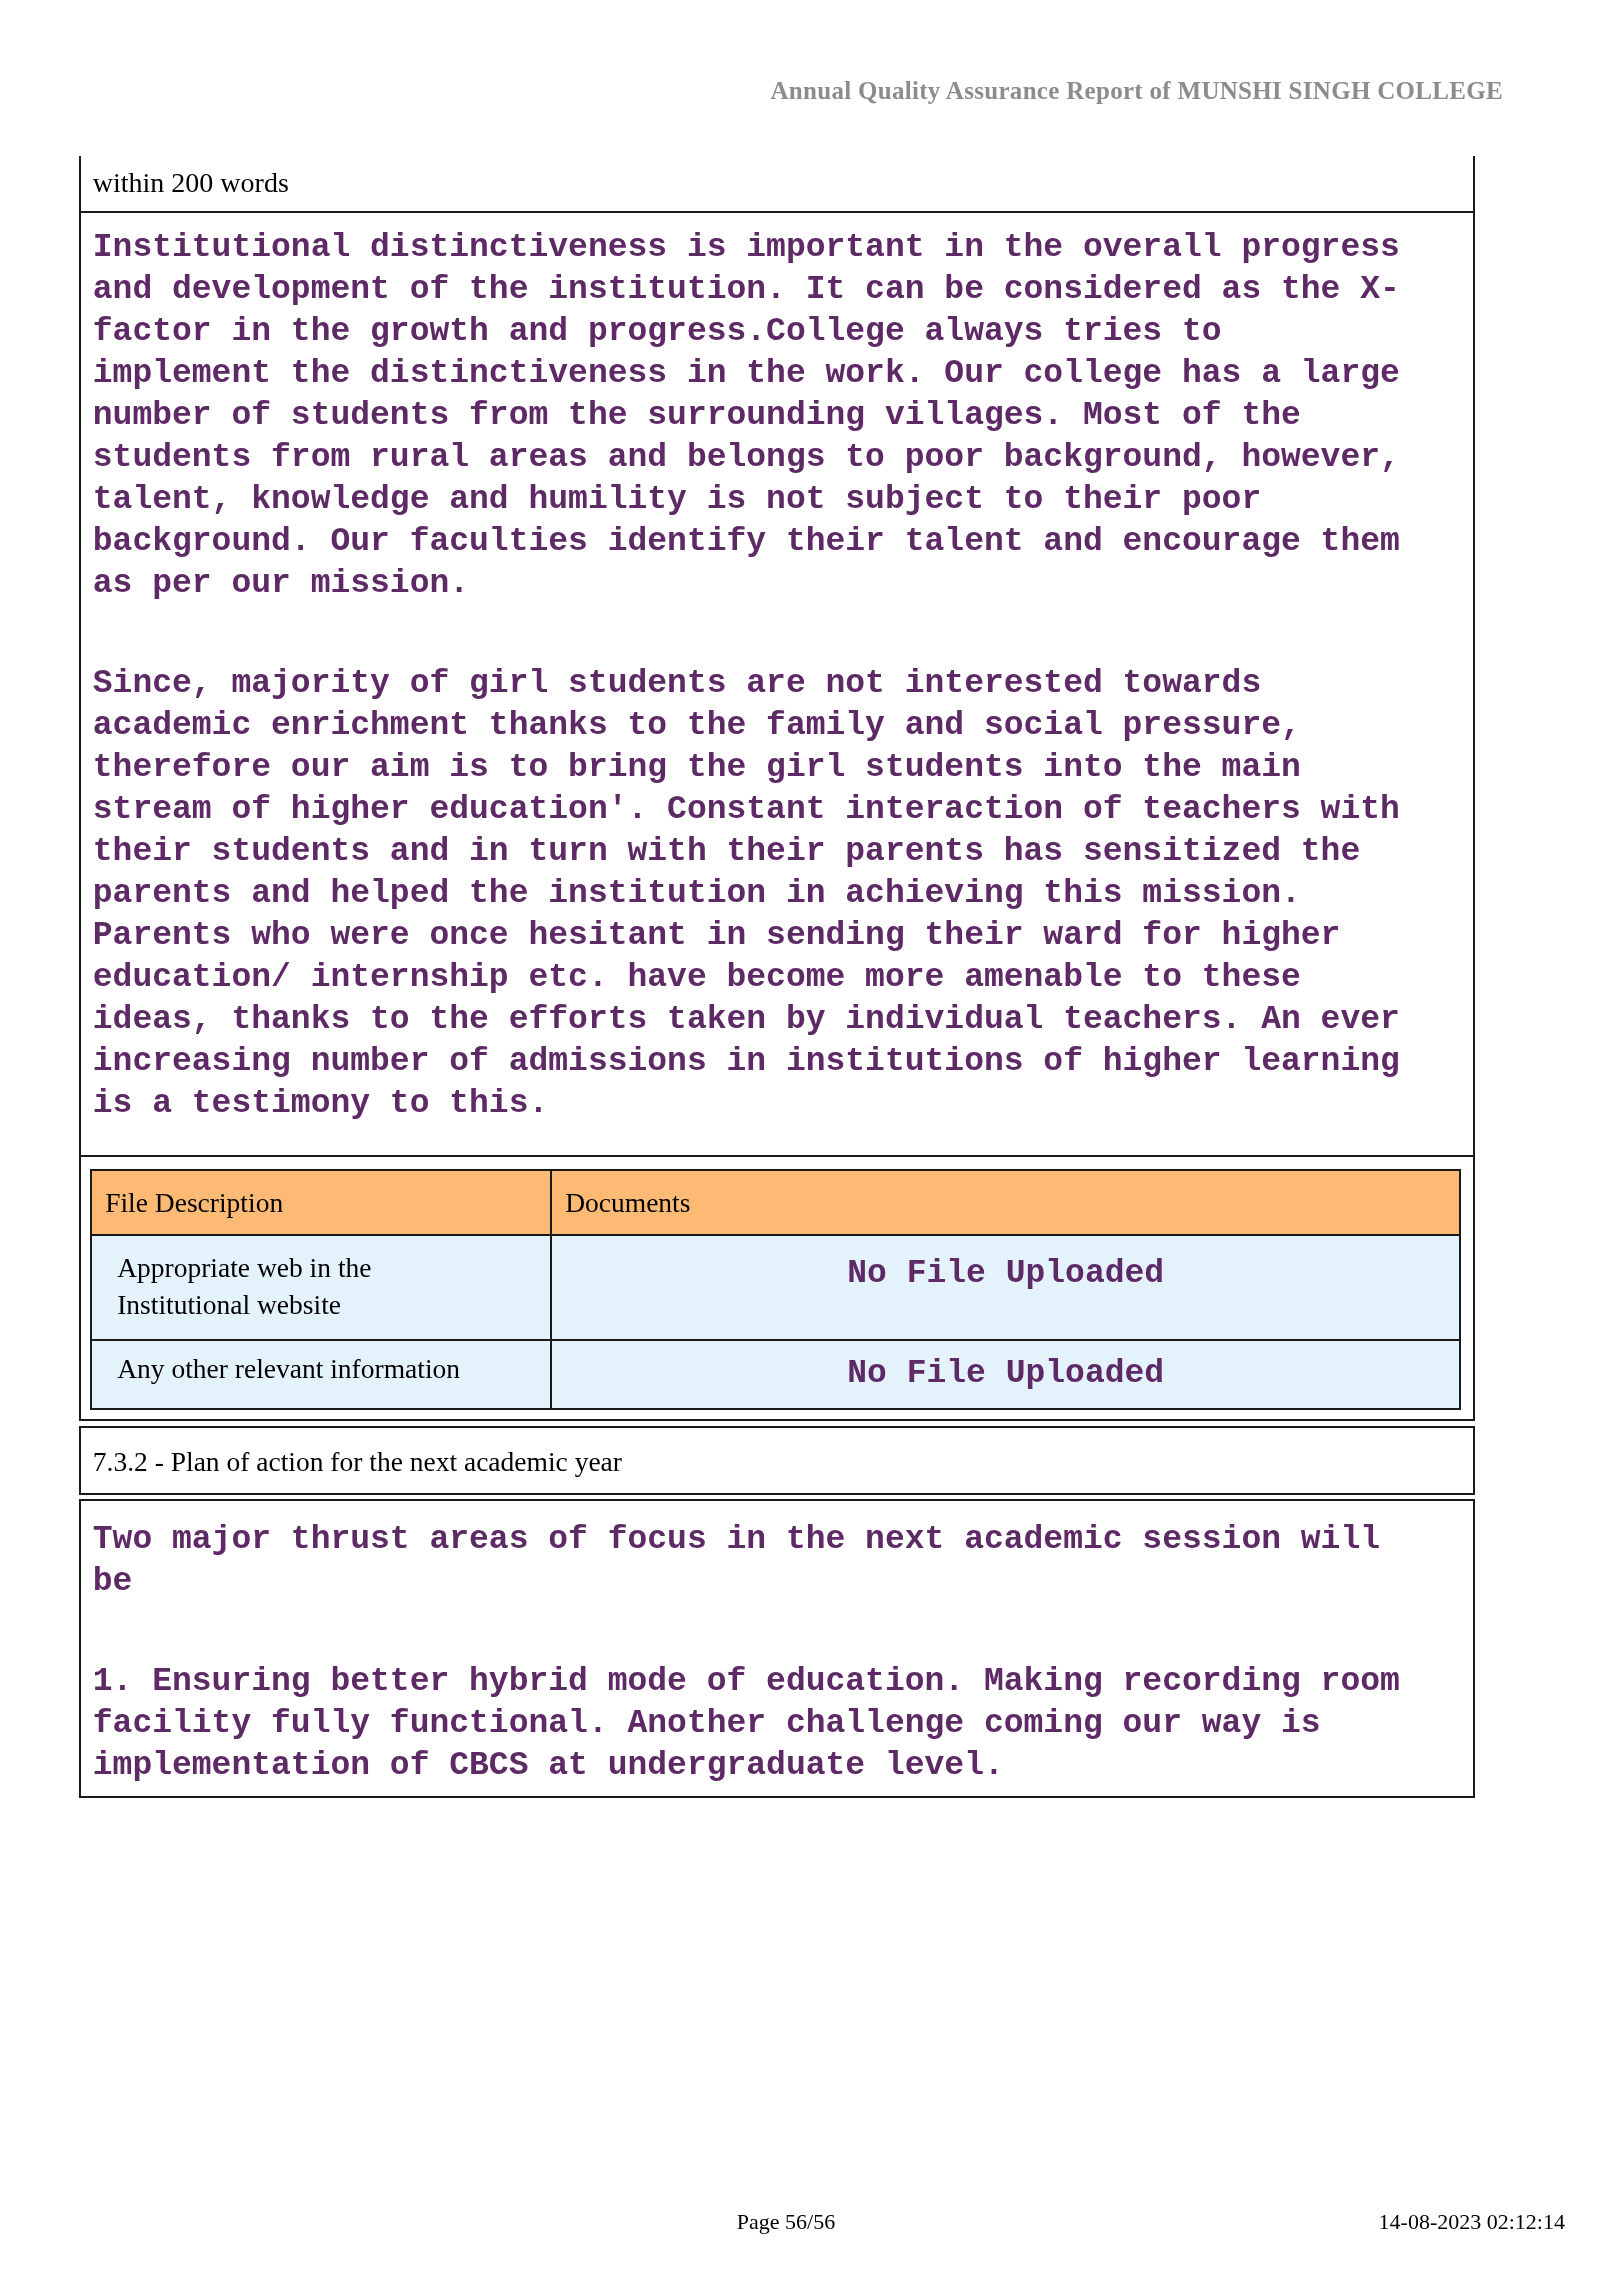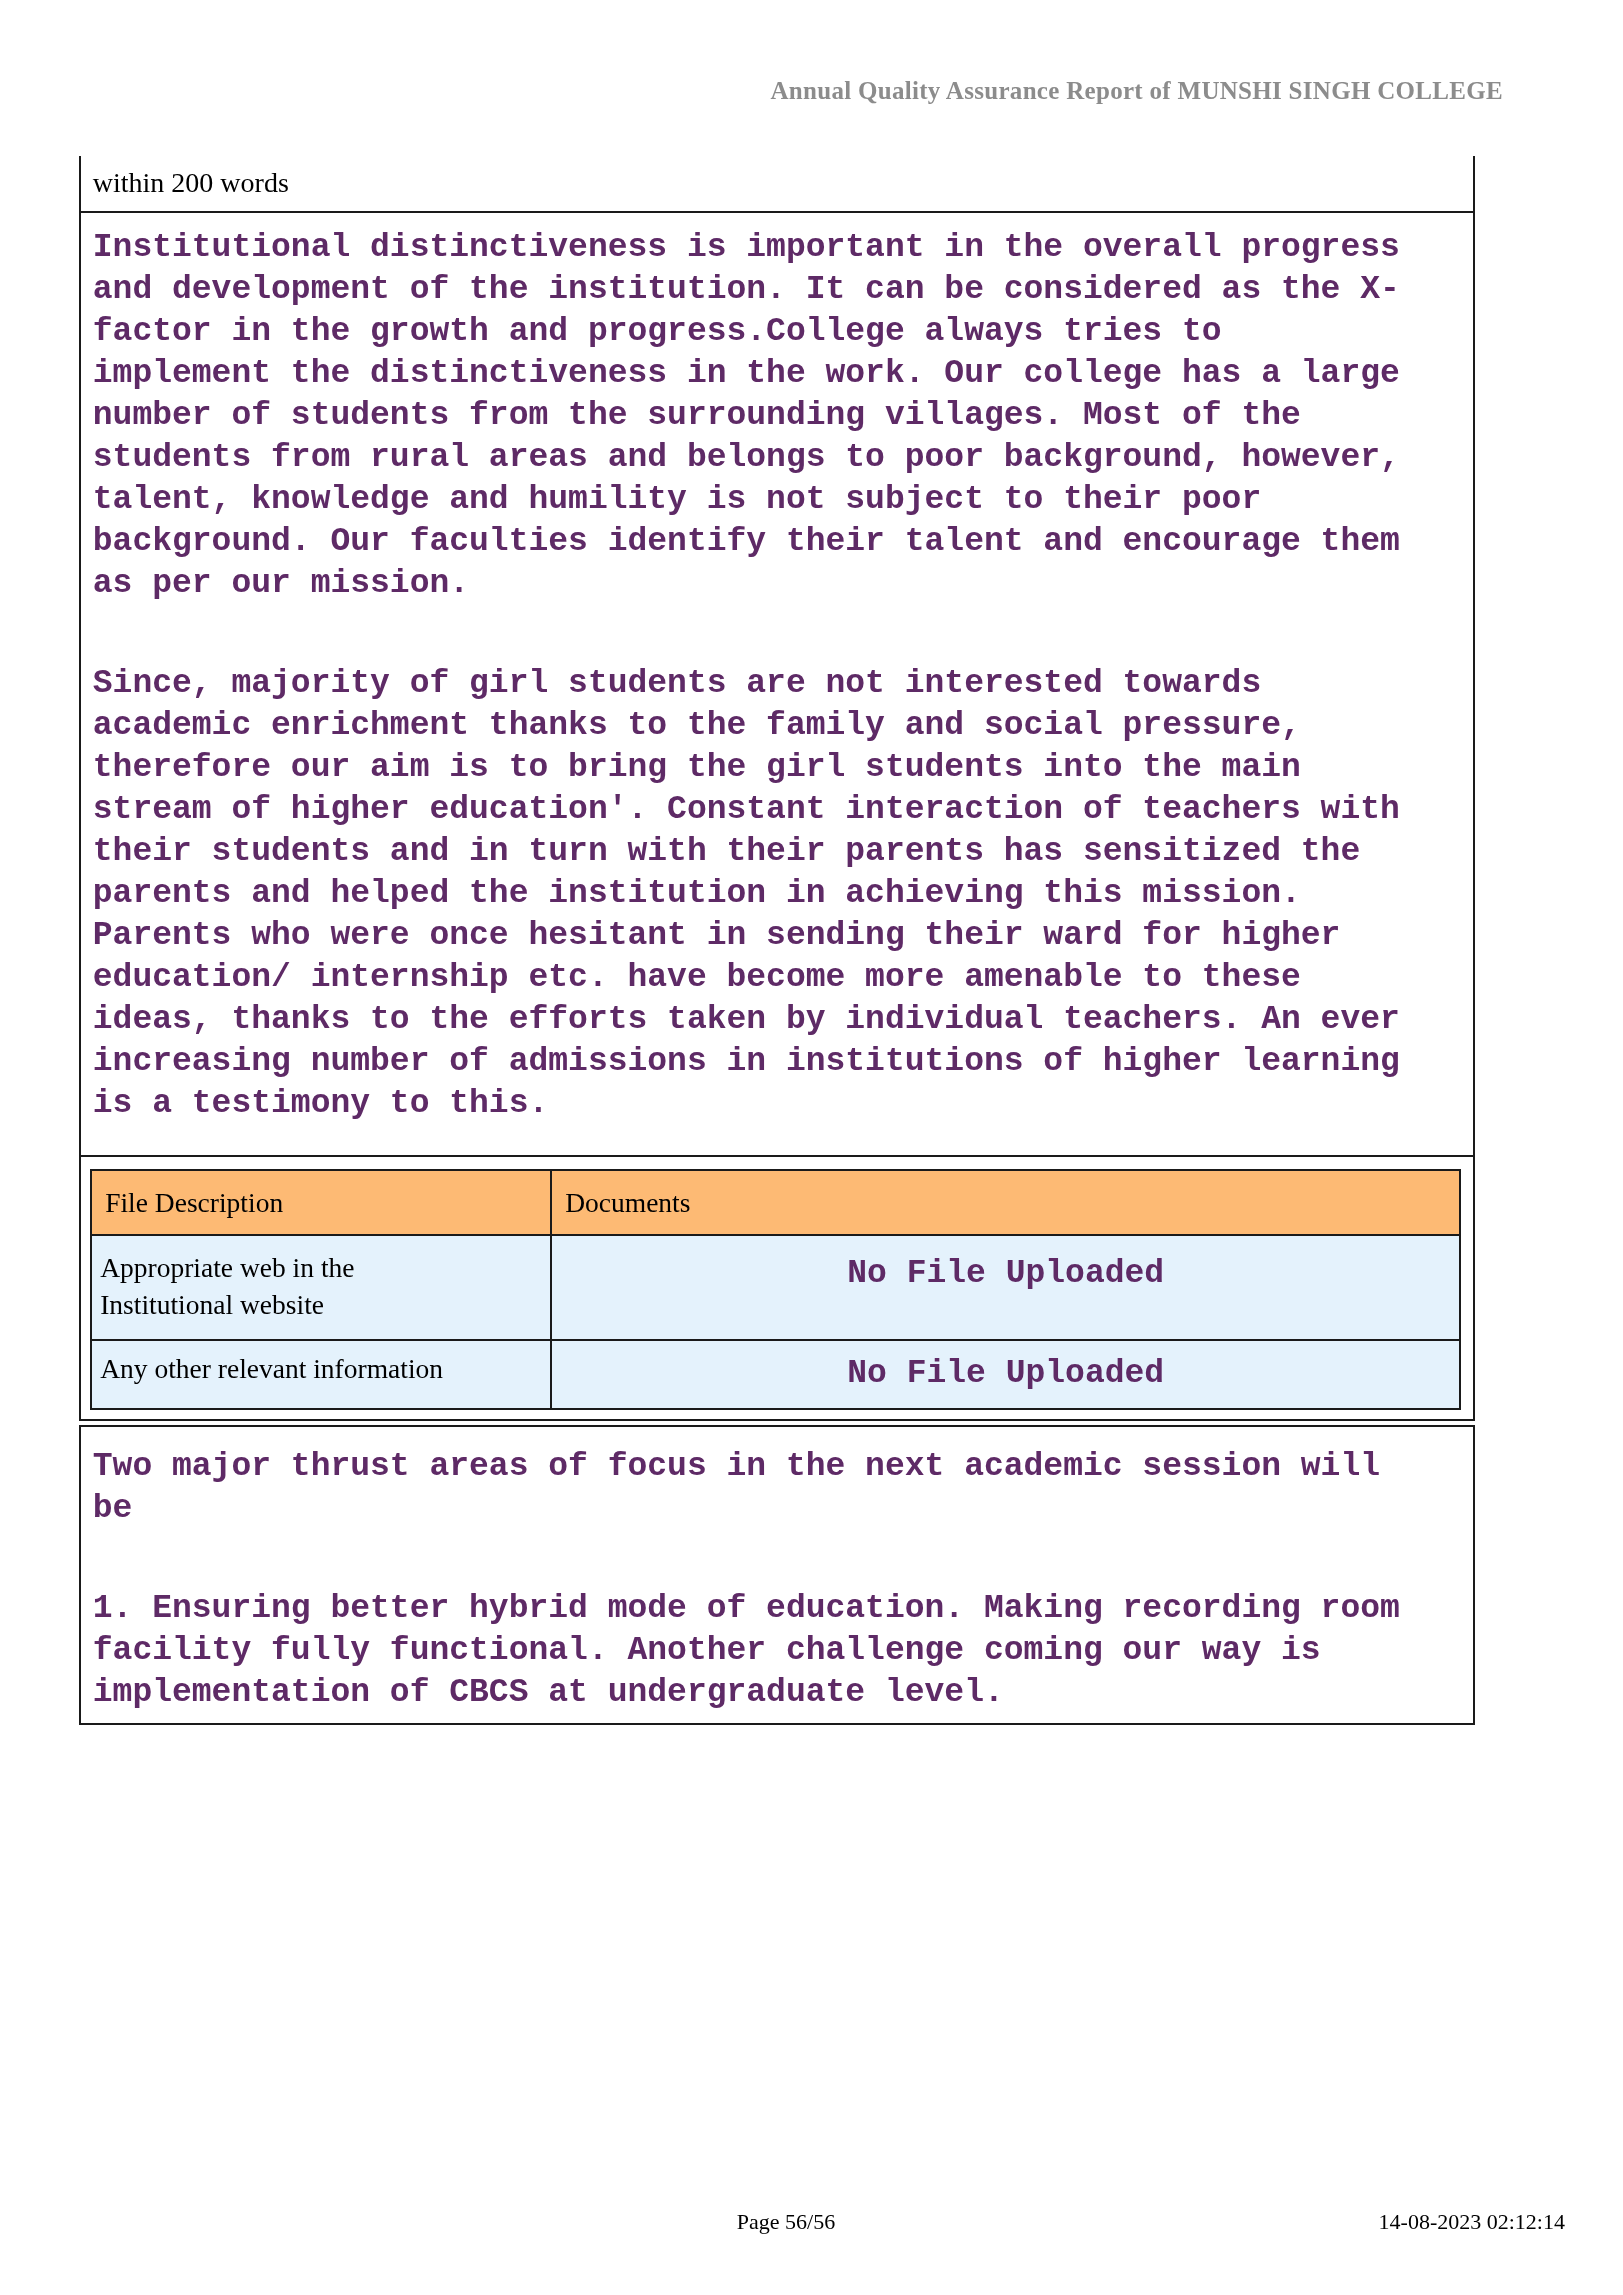--- a/index.html
+++ b/index.html
@@ -63,21 +63,21 @@
   table.file-table th{
     background:#fdba74;
     height:65px;
     font-size:27.5px;font-weight:normal;
     text-align:left;padding:0 0 0 13px;
     vertical-align:middle;
   }
   table.file-table .col-desc{width:33.6%;}
   table.file-table td{background:#e4f2fc;}
   td.desc-cell{
-    font-size:27.5px;padding:13px 13px 13px 8px;
+    font-size:27.5px;padding:13px 13px 13px 25px;
     vertical-align:top;line-height:37px;
     white-space:pre-line;
   }
   td.doc-cell{
     text-align:center;vertical-align:top;
     padding-top:17px;
   }
   tr.file-row-1 td{height:105px;}
   tr.file-row-2 td{height:69px;}
   tr.file-row-2 td.desc-cell{vertical-align:middle;padding-top:0;}
@@ -164,20 +164,23 @@
               <td class="desc-cell">Any other relevant information</td>
               <td class="doc-cell">
                 <span class="mono">No File Uploaded</span>
               </td>
             </tr>
           </tbody>
         </table>
       </div>
     </div>
 
+    <div class="heading-box">
+      <span>7.3.2 - Plan of action for the next academic year</span>
+    </div>
 
     <div class="plan-box">
       <div class="mono">Two major thrust areas of focus in the next academic session will
 be</div>
       <div class="mono">1. Ensuring better hybrid mode of education. Making recording room
 facility fully functional. Another challenge coming our way is
 implementation of CBCS at undergraduate level.</div>
     </div>
 
   </div>

